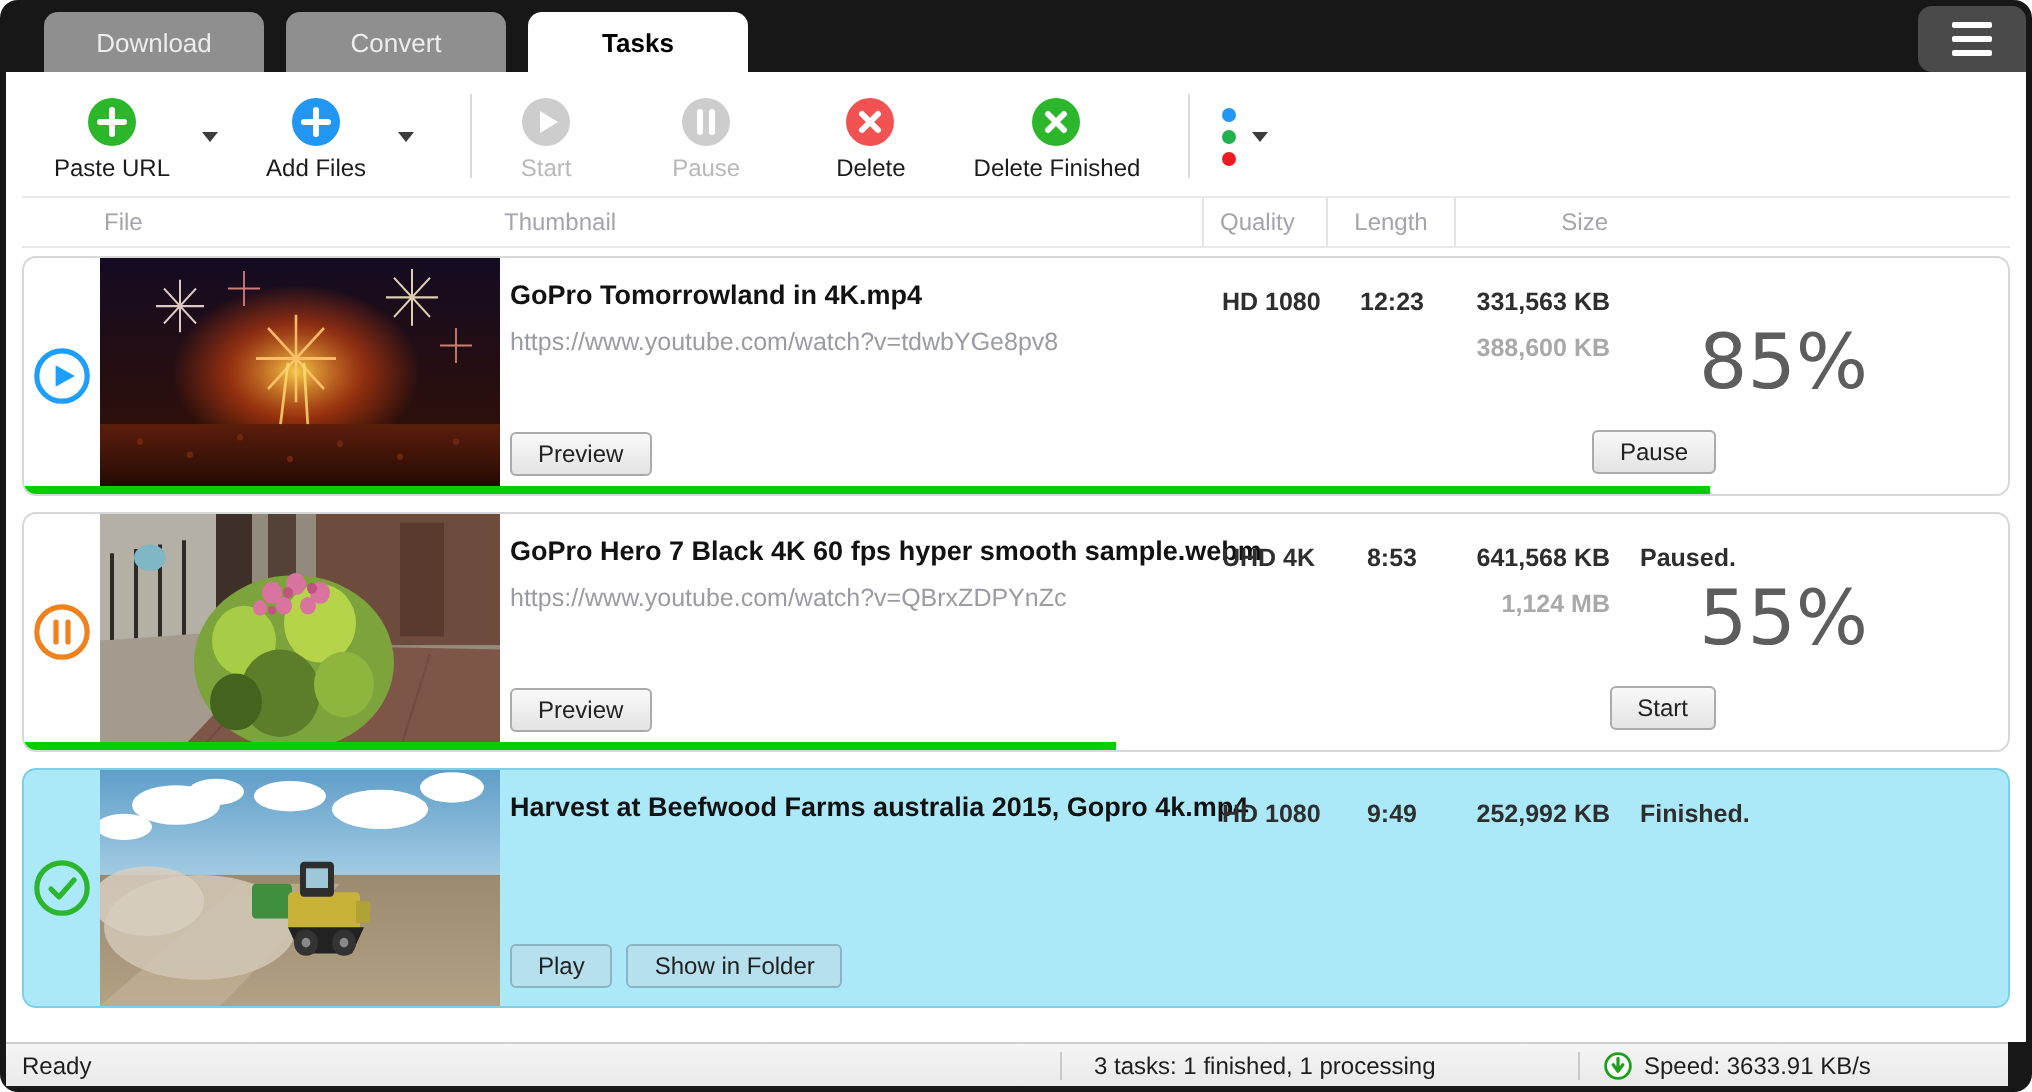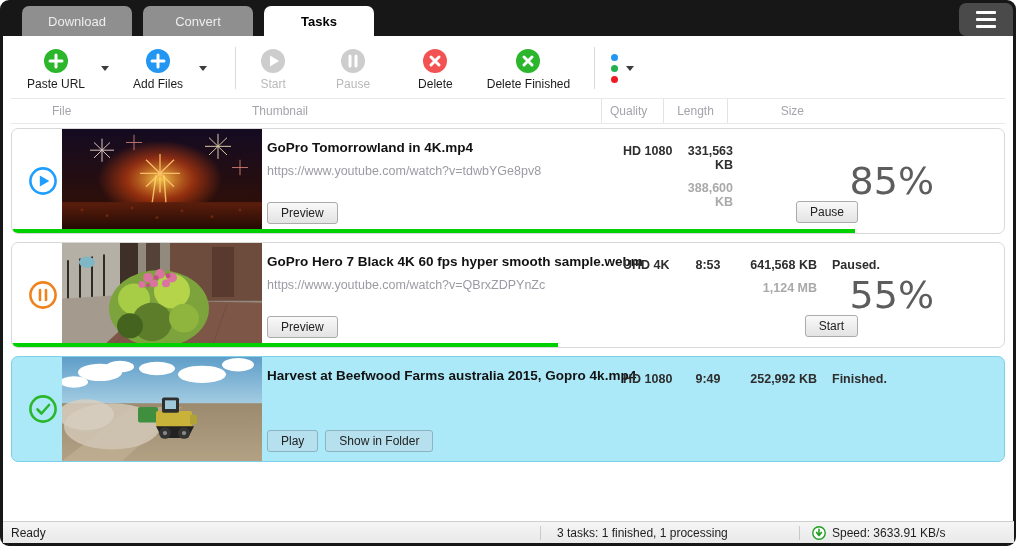--- a/index.html
+++ b/index.html
@@ -38,22 +38,22 @@
 
   
   .grid { display:grid; grid-template-columns: 38px 200px 352px 62px 64px 84px 1fr; }
   .thead { margin:0 8px 4px; border-top:1px solid #e9e9e9; border-bottom:1px solid #e9e9e9; height:26px; }
   .thead .th { font-size:12px; color:#a4a4ac; display:flex; align-items:center; padding-left:3px; }
   .th.sep { border-left:1px solid #e3e3e3; padding-left:8px; }
   .th.center { justify-content:center; padding-left:0; }
   .th.right { justify-content:flex-end; padding-right:7px; padding-left:0; }
 
   
-  .task-row { position:relative; height:106px; margin:0 8px 8px; border:1px solid #d8d8d8;
-              border-radius:7px; background:#fff; overflow:hidden;padding-left:12px; }
+  .task-row { position:relative; height:120px; margin:0 8px 8px; border:1px solid #d8d8d8;
+              border-radius:7px; background:#fff; overflow:hidden; }
   .task-row.selected { background:#ace9f8; border-color:#7ecfe8; }
   .row-grid { height:100%; }
   .cell-icon { display:flex; align-items:center; justify-content:center; }
   .cell-thumb { overflow:hidden; }
   .cell-thumb svg { display:block; width:100%; height:100%; }
   .cell-file { display:flex; flex-direction:column; padding:11px 6px 9px 5px; }
   .file-title { font-size:13.5px; font-weight:bold; color:#121212; white-space:nowrap; }
   .file-url { font-size:12.5px; color:#9b9ba3; margin-top:9px; white-space:nowrap; }
   .task-row.selected .file-url { color:#7d98a2; }
   .file-actions { margin-top:auto; display:flex; gap:7px; }
@@ -67,21 +67,21 @@
   .cell-size { text-align:right; padding-right:7px; }
   .size-secondary { color:#a9a9a9; margin-top:9px; font-size:12.5px; }
   .cell-status { padding-left:8px; position:relative; }
   .pct { position:absolute; top:30px; right:70px; font-size:38px; color:#5d5d5d;
          font-family:"DejaVu Sans", sans-serif; }
   .action-btn { position:absolute; right:146px; bottom:10px; }
   .progress { position:absolute; left:0; bottom:0; height:4px; background:#00cf00;
               border-radius:0 0 0 6px; }
 
   
-  .statusbar { position:absolute; left:3px; right:2px; bottom:3px; height:22px;
+  .statusbar { position:absolute; left:3px; right:12px; bottom:3px; height:22px;
                background:linear-gradient(#f5f5f5,#e9e9e9); border-top:1px solid #cfcfcf;
                display:flex; align-items:center; font-size:12px; color:#1e1e1e; padding:4px 8px; }
   .sb-ready { flex:1; }
   .sb-sep { width:1px; height:14px; background:#c9c9c9; margin:0 8px; }
   .sb-summary { width:242px; padding-left:8px; }
   .sb-speed { width:198px; display:flex; align-items:center; gap:6px; padding-left:4px; }
 </style>
 </head>
 <body>
 
@@ -232,20 +232,21 @@
           </svg>
         </div>
         <div class="cell-file">
           <div class="file-title">GoPro  Tomorrowland in 4K.mp4</div>
           <div class="file-url">https://www.youtube.com/watch?v=tdwbYGe8pv8</div>
           <div class="file-actions">
             <button class="btn">Preview</button>
           </div>
         </div>
         <div class="cell-val cell-quality">HD 1080</div>
+        <div class="cell-val cell-length">12:23</div>
         <div class="cell-val cell-size">
           <div>331,563 KB</div>
           <div class="size-secondary">388,600 KB</div>
         </div>
       </div>
       <div class="pct">85%</div>
       <button class="btn action-btn">Pause</button>
       <div class="progress" style="width: 85%;"></div>
     </div>
 

